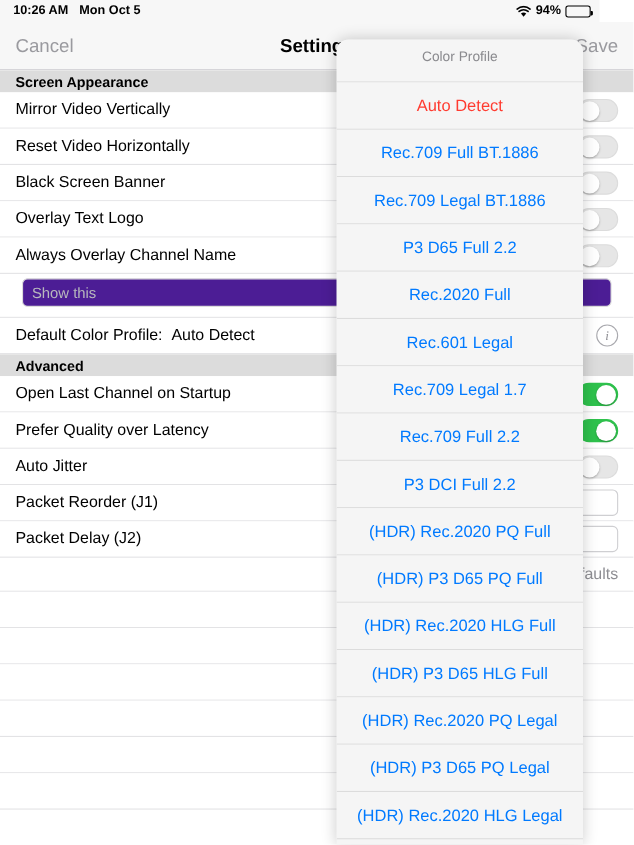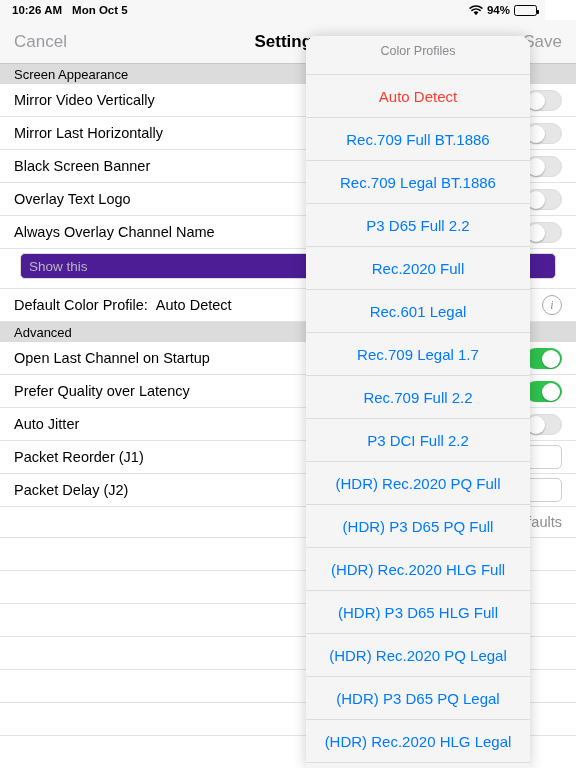--- a/index.html
+++ b/index.html
@@ -48,21 +48,21 @@
   .nav-title { font-size: 17px; font-weight: bold; color: #000; position:absolute;
                left: 0; width: 576px; text-align: center; pointer-events: none;}
 
   
   .table { position: absolute; top: 64px; left: 0; width: 576px; bottom: 0;
            background: #fff; }
   .section-header {
     height: 20px; background: #dcdcdc;
     display: flex; align-items: center;
     padding: 0 14px;
-    font-size: 13px; font-weight: normal; color: #000;
+    font-size: 13px; font-weight: bold; color: #000;
   }
   .row {
     height: 33px; display: flex; align-items: center;
     padding: 0 14px; border-bottom: 0.5px solid #e3e3e5;
     position: relative; background: #fff;
   }
   .row-label { font-size: 14.5px; color: #000; }
   .row-right { margin-left: auto; display:flex; align-items:center; }
 
   
@@ -171,21 +171,21 @@
     <div class="row">
       <span class="row-label">Mirror Video Vertically</span>
       <span class="row-right">
         <span class="toggle">
             <span class="knob"></span>
           </span>
       </span>
     </div>
 
     <div class="row">
-      <span class="row-label">Mirror Last Horizontally</span>
+      <span class="row-label">Reset Video Horizontally</span>
       <span class="row-right">
         <span class="toggle">
             <span class="knob"></span>
           </span>
       </span>
     </div>
 
     <div class="row">
       <span class="row-label">Black Screen Banner</span>
       <span class="row-right">
@@ -277,21 +277,21 @@
 
     <div class="empty-row"></div>
     <div class="empty-row"></div>
     <div class="empty-row"></div>
     <div class="empty-row"></div>
     <div class="empty-row"></div>
     <div class="empty-row"></div>
   </div>
 
   <div class="popover">
-    <div class="pop-title">Color Profiles</div>
+    <div class="pop-title">Color Profile</div>
     <div class="pop-spacer"></div>
     <div id="pop-list">
         <div class="pop-item destructive">Auto Detect</div>
         <div class="pop-item">Rec.709 Full  BT.1886</div>
         <div class="pop-item">Rec.709 Legal BT.1886</div>
         <div class="pop-item">P3 D65 Full 2.2</div>
         <div class="pop-item">Rec.2020 Full</div>
         <div class="pop-item">Rec.601 Legal</div>
         <div class="pop-item">Rec.709 Legal 1.7</div>
         <div class="pop-item">Rec.709 Full  2.2</div>

